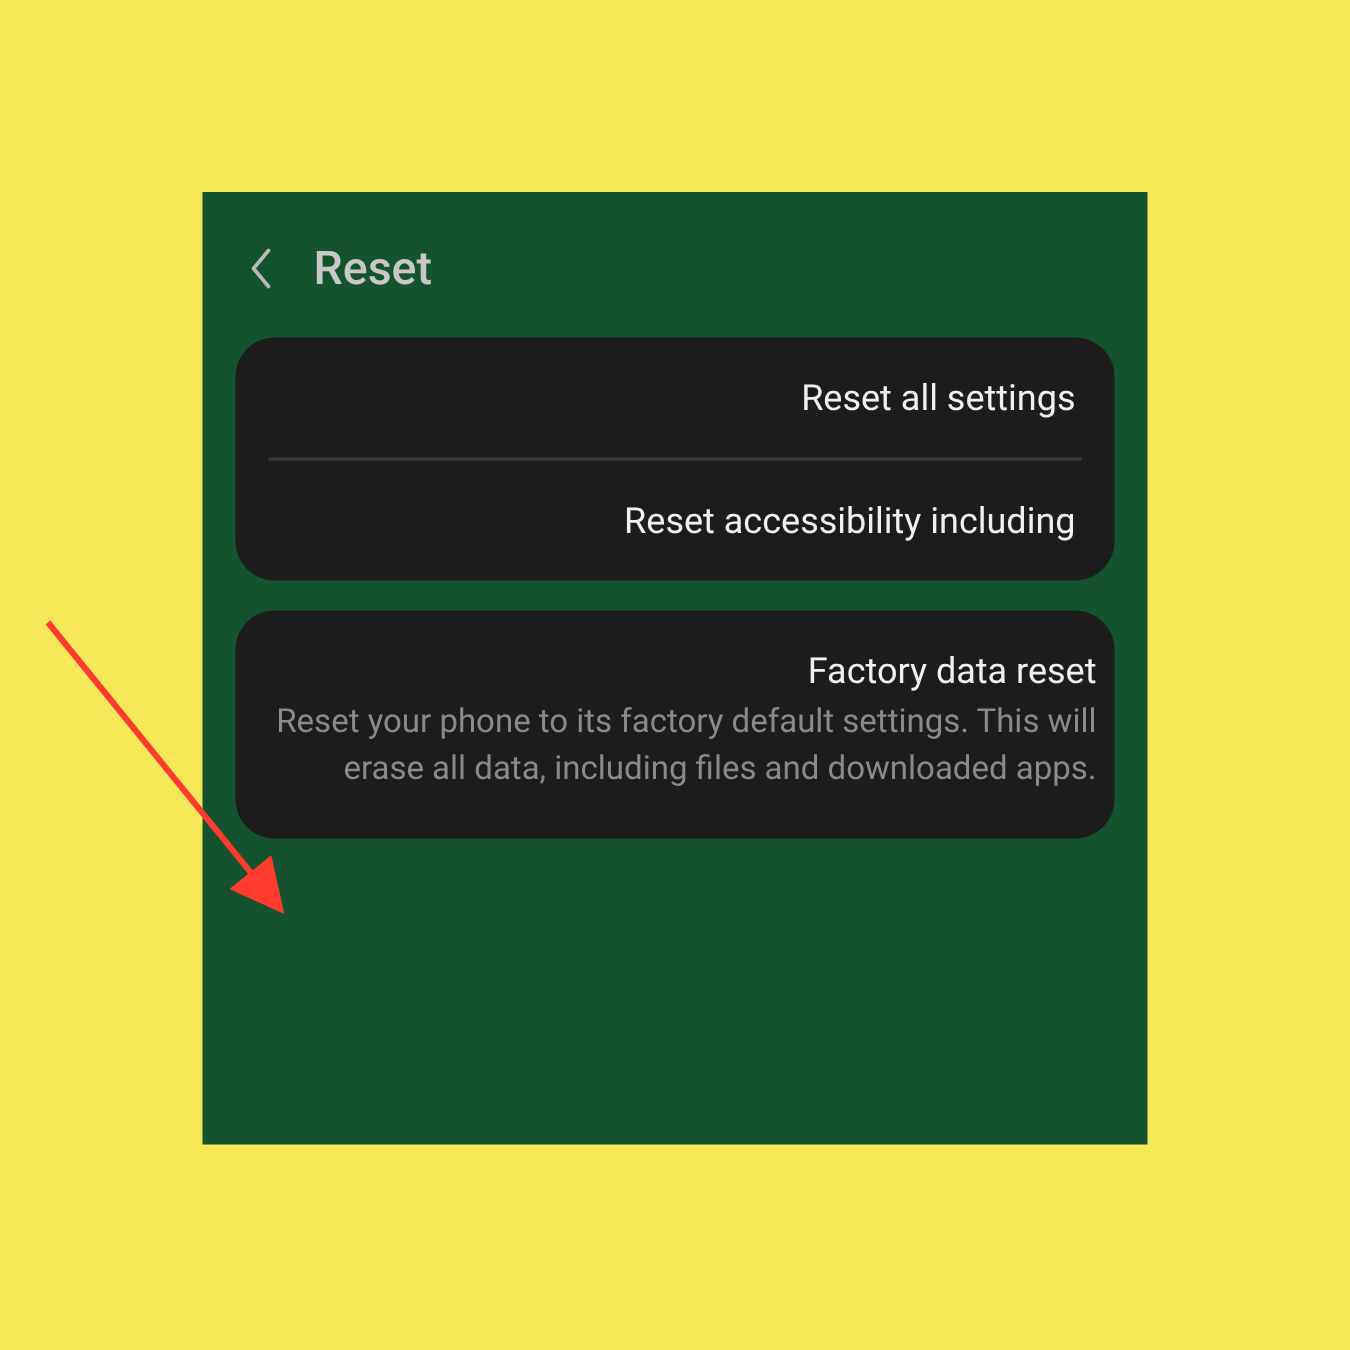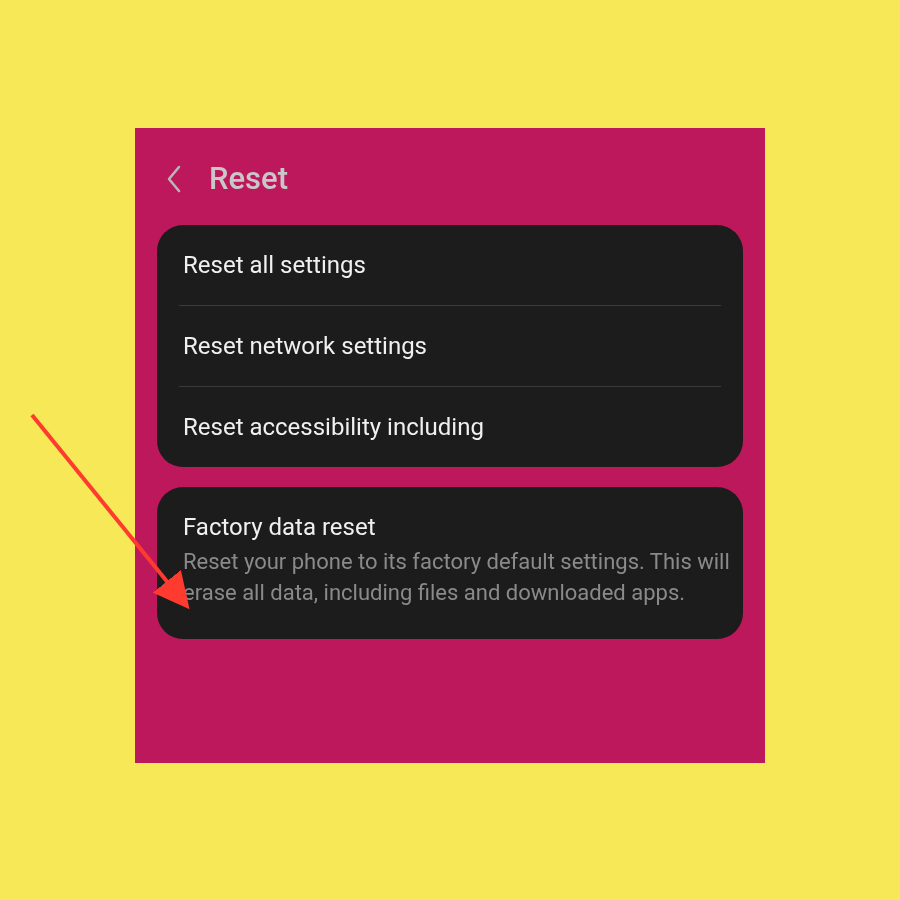--- a/index.html
+++ b/index.html
@@ -13,21 +13,21 @@
       background: #f6e857;
       font-family: -apple-system, BlinkMacSystemFont, 'Segoe UI', Roboto, sans-serif;
       position: relative;
     }
     .device-frame {
       position: absolute;
       left: 135px;
       top: 128px;
       width: 630px;
       height: 635px;
-      background: #be185d;
+      background: #14532d;
       overflow: hidden;
     }
     .header {
       display: flex;
       align-items: center;
       padding: 32px 24px 28px 24px;
       gap: 20px;
     }
     .back-icon {
       color: #b8b8b8;
@@ -44,20 +44,21 @@
     .page-title {
       color: #c8c8c8;
       font-size: 31px;
       font-weight: 500;
     }
     .settings-card {
       margin: 0 22px;
       background: #1c1c1c;
       border-radius: 26px;
       overflow: hidden;
+      text-align: right;
     }
     .settings-item {
       padding: 26px 26px;
       cursor: pointer;
     }
     .settings-item-label {
       color: #f0f0f0;
       font-size: 24px;
       font-weight: 400;
     }
@@ -108,23 +109,20 @@
       </svg>
     </span>
     <span class="page-title">Reset</span>
   </div>
 
   <div class="settings-card">
     <div class="settings-item">
       <div class="settings-item-label">Reset all settings</div>
     </div>
     <div class="divider"></div>
-    <div class="settings-item">
-      <div class="settings-item-label">Reset network settings</div>
-    </div>
     <div class="divider"></div>
     <div class="settings-item">
       <div class="settings-item-label">Reset accessibility including</div>
     </div>
   </div>
 
   <div class="card-gap"></div>
 
   <div class="settings-card">
     <div class="settings-item-with-desc">

